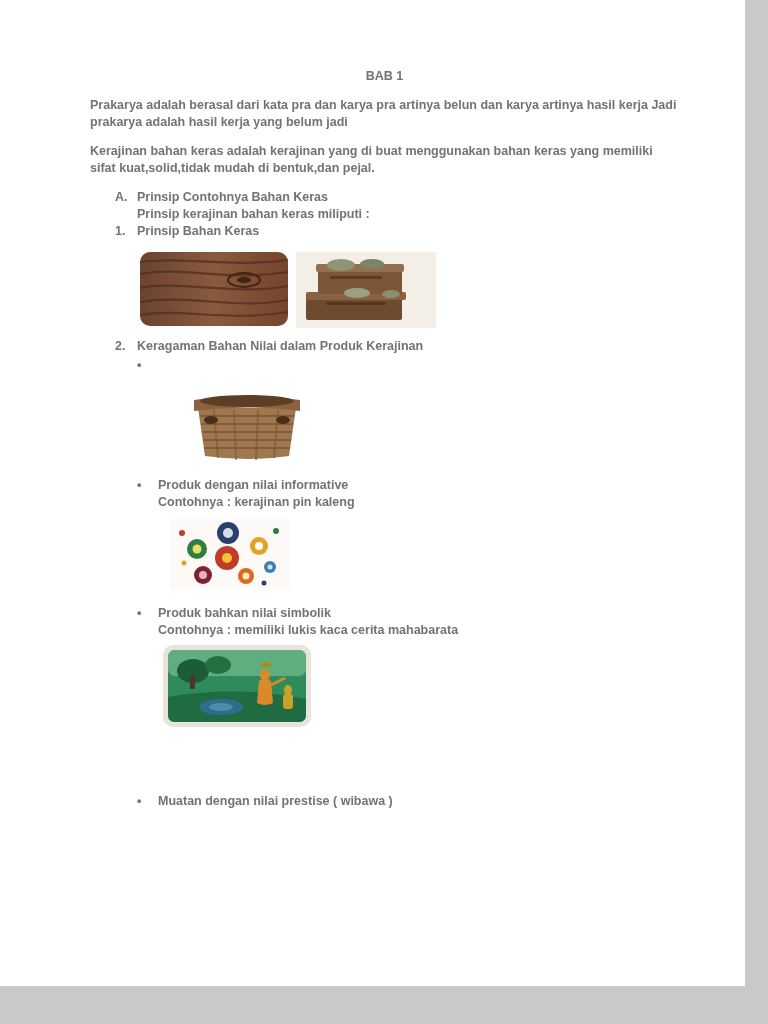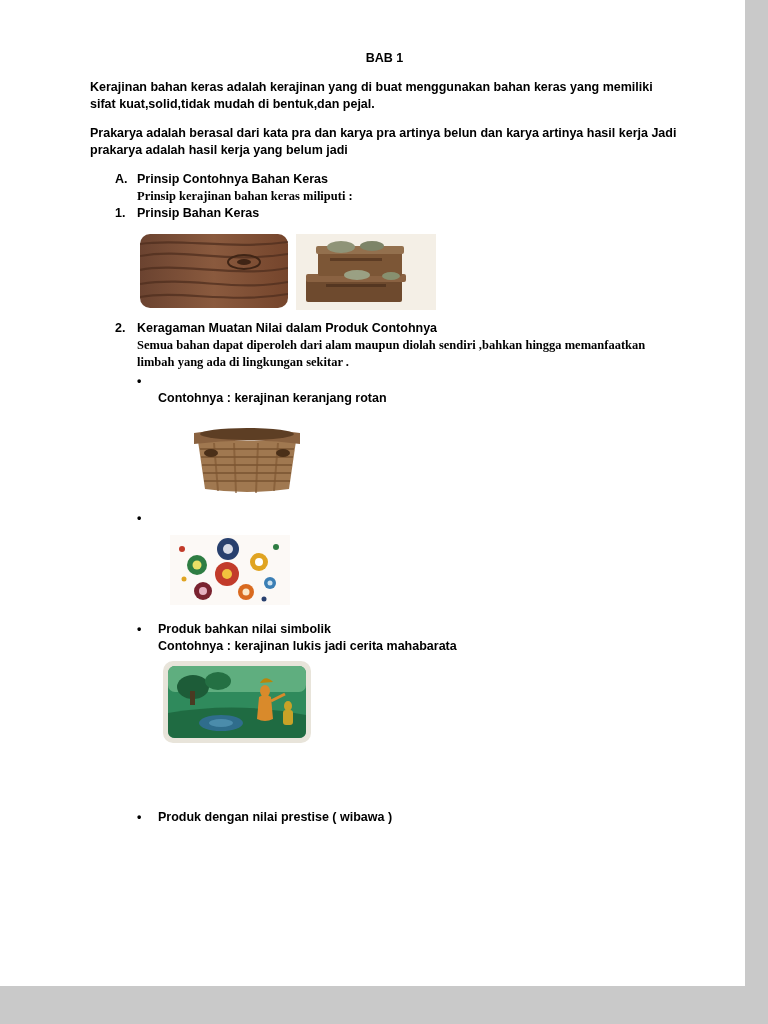--- a/index.html
+++ b/index.html
@@ -7,32 +7,32 @@
   body {
     background:#c9c9c9;
     font-family:"Liberation Sans", sans-serif;
     overflow:hidden;
   }
   .viewer { position:relative; width:768px; height:1024px; background:#c9c9c9; }
   .page {
     position:absolute; left:0; top:0;
     width:745px; height:986px;
     background:#ffffff;
-    padding:50px 66px 0 90px;
-    color:#000000;
+    padding:68px 66px 0 90px;
+    color:#737373;
     font-weight:700;
     font-size:12.5px;
     line-height:17px;
   }
   .title { text-align:center; }
   .para { margin-top:12px; }
   .li { display:flex; margin-left:25px; margin-top:0; }
   .li.first { margin-top:12px; }
   .li .mk { width:22px; flex:none; }
-  .sub { margin-left:47px;font-family:Liberation Serif, serif; }
+  .sub { margin-left:47px; }
   .img-row { display:flex; gap:8px; margin:12px 0 0 50px; }
   .point2 { margin-top:10px; }
   .bli { display:flex; margin-left:47px; }
   .bli.mt2 { margin-top:2px; }
   .bli.mt12 { margin-top:12px; }
   .bli.mt16 { margin-top:16px; }
   .bli.mt66 { margin-top:66px; }
   .bli .bmk { width:21px; flex:none; }
   .ex { margin-left:68px; }
   .fig-basket { margin:6px 0 0 88px; }
@@ -41,22 +41,22 @@
   svg { display:block; }
 </style>
 </head>
 <body>
 
 <div class="viewer">
   <div class="page">
 
     <div class="title">BAB 1</div>
 
+    <p class="para">Prakarya adalah berasal dari kata pra dan karya pra artinya belun dan karya artinya hasil kerja Jadi prakarya adalah hasil kerja yang belum jadi</p>
     <p class="para">Kerajinan bahan keras adalah kerajinan  yang di buat menggunakan bahan keras yang memiliki sifat kuat,solid,tidak mudah di bentuk,dan pejal.</p>
-    <p class="para">Prakarya adalah berasal dari kata pra dan karya pra artinya belun dan karya artinya hasil kerja Jadi prakarya adalah hasil kerja yang belum jadi</p>
 
     <div class="li first">
       <span class="mk">A.</span>
       <span>Prinsip Contohnya Bahan Keras</span>
     </div>
     <div class="sub">Prinsip kerajinan bahan keras miliputi :</div>
 
     <div class="li">
       <span class="mk">1.</span>
       <span>Prinsip Bahan Keras</span>
@@ -92,28 +92,26 @@
         <rect x="34" y="24" width="52" height="3" fill="#5d3c24"></rect>
         <ellipse cx="45" cy="13" rx="14" ry="6" fill="#8f9478"></ellipse>
         <ellipse cx="76" cy="12" rx="12" ry="5" fill="#7d8468"></ellipse>
         <ellipse cx="61" cy="41" rx="13" ry="5" fill="#9aa083"></ellipse>
         <ellipse cx="95" cy="42" rx="9" ry="4" fill="#87906f"></ellipse>
       </svg>
     </div>
 
     <div class="li point2">
       <span class="mk">2.</span>
-      <span>Keragaman Muatan Nilai dalam Produk Contohnya</span>
-    </div>
-    <div class="sub">Semua bahan dapat diperoleh dari alam  maupun diolah sendiri ,bahkan hingga memanfaatkan limbah yang ada di lingkungan sekitar .</div>
+      <span>Keragaman Bahan Nilai dalam Produk Kerajinan</span>
+    </div>
 
     <div class="bli mt2">
       <span class="bmk">•</span>
     </div>
-    <div class="ex">Contohnya : kerajinan keranjang rotan</div>
 
     <div class="fig-basket">
       <svg width="138" height="85" viewBox="0 0 138 85">
         <rect width="138" height="85" fill="#ffffff"></rect>
         <path d="M20 28 L118 28 L111 76 Q69 82 27 76 Z" fill="#a07850"></path>
         <g stroke="#6e4a28" stroke-width="1.6" opacity="0.8" fill="none">
           <path d="M22 36 H116"></path>
           <path d="M23 44 H115"></path>
           <path d="M24 52 H114"></path>
           <path d="M25 60 H113"></path>
@@ -127,21 +125,23 @@
         </g>
         <path d="M16 20 Q69 12 122 20 L122 31 Q69 24 16 31 Z" fill="#8a6240"></path>
         <ellipse cx="69" cy="21" rx="47" ry="6" fill="#5d3e24"></ellipse>
         <ellipse cx="33" cy="40" rx="7" ry="4" fill="#4a2f18"></ellipse>
         <ellipse cx="105" cy="40" rx="7" ry="4" fill="#4a2f18"></ellipse>
       </svg>
     </div>
 
     <div class="bli mt12">
       <span class="bmk">•</span>
-    </div>
+      <span>Produk dengan nilai informative</span>
+    </div>
+    <div class="ex">Contohnya : kerajinan pin kaleng</div>
 
     <div class="fig-pins">
       <svg width="120" height="70" viewBox="0 0 120 70">
         <rect width="120" height="70" fill="#fcf9f6"></rect>
         <circle cx="58" cy="14" r="11" fill="#28406e"></circle>
           <circle cx="58" cy="14" r="5" fill="#d8dce8"></circle>
         <circle cx="27" cy="30" r="10" fill="#2e7d43"></circle>
           <circle cx="27" cy="30" r="4.5" fill="#eadf66"></circle>
         <circle cx="57" cy="39" r="12" fill="#c23b2a"></circle>
           <circle cx="57" cy="39" r="5" fill="#f2c23e"></circle>
@@ -157,21 +157,21 @@
         <circle cx="106" cy="12" r="3" fill="#2e7d43"></circle>
         <circle cx="94" cy="64" r="2.5" fill="#28406e"></circle>
         <circle cx="14" cy="44" r="2.5" fill="#e0a422"></circle>
       </svg>
     </div>
 
     <div class="bli mt16">
       <span class="bmk">•</span>
       <span>Produk bahkan nilai simbolik</span>
     </div>
-    <div class="ex">Contohnya : kerajinan lukis jadi cerita mahabarata</div>
+    <div class="ex">Contohnya : memiliki lukis kaca cerita mahabarata</div>
 
     <div class="fig-glass">
       <svg width="148" height="82" viewBox="0 0 148 82">
         <rect width="148" height="82" rx="10" fill="#e8e4da"></rect>
         <rect x="5" y="5" width="138" height="72" rx="7" fill="#2f8a5c"></rect>
         <rect x="5" y="5" width="138" height="26" rx="7" fill="#5fae7f"></rect>
         <ellipse cx="30" cy="26" rx="16" ry="12" fill="#1d5c38"></ellipse>
         <ellipse cx="55" cy="20" rx="13" ry="9" fill="#247043"></ellipse>
         <rect x="27" y="30" width="5" height="14" fill="#4a3category" opacity="0"></rect>
         <rect x="27" y="30" width="5" height="14" fill="#4a3a22"></rect>
@@ -184,17 +184,17 @@
         </g>
         <path d="M108 40 L122 33" stroke="#d98a2b" stroke-width="3" fill="none"></path>
         <path d="M97 22 Q102 13 110 21" fill="#b8860b"></path>
         <ellipse cx="125" cy="45" rx="4" ry="5" fill="#c9a227"></ellipse>
         <rect x="120" y="49" width="10" height="15" rx="3" fill="#c9a227"></rect>
       </svg>
     </div>
 
     <div class="bli mt66">
       <span class="bmk">•</span>
-      <span>Produk dengan nilai prestise ( wibawa )</span>
+      <span>Muatan dengan nilai prestise ( wibawa )</span>
     </div>
 
   </div>
 </div>
 
 </body></html>

